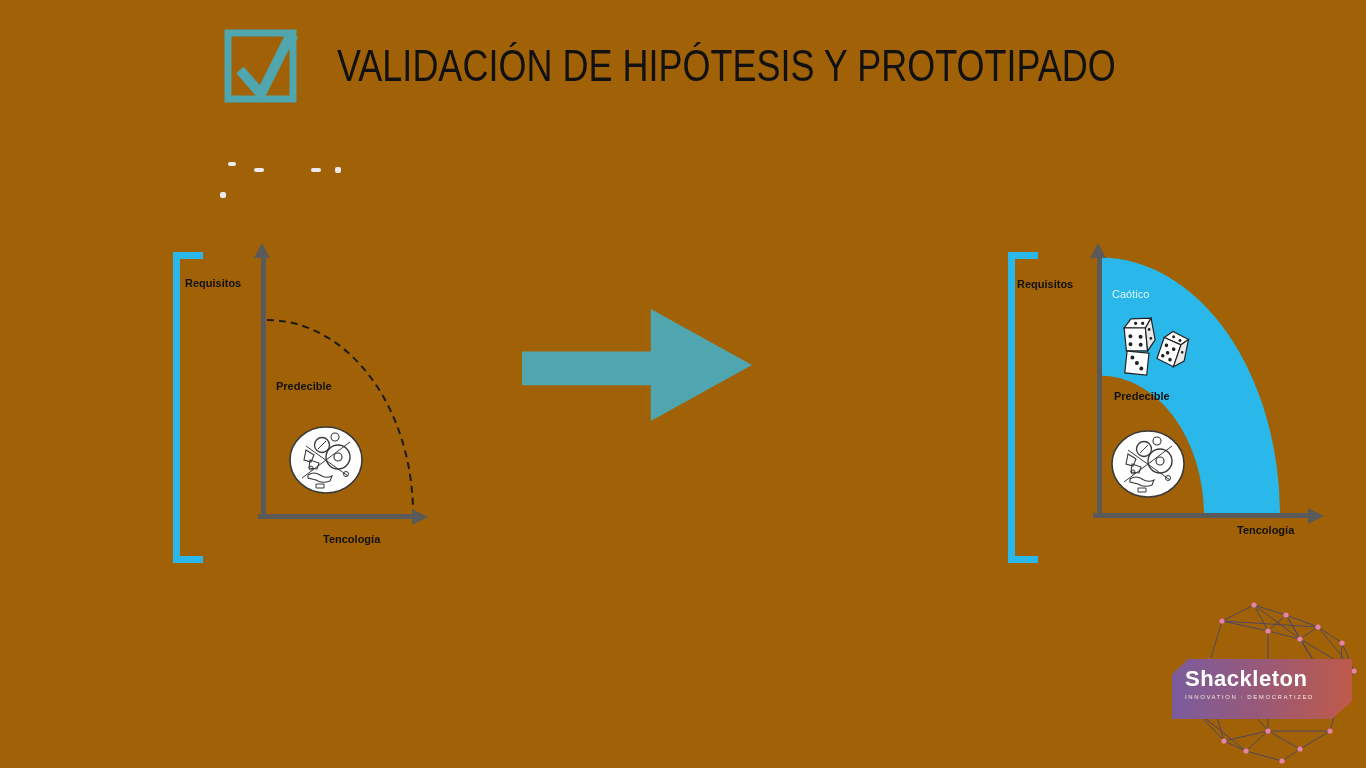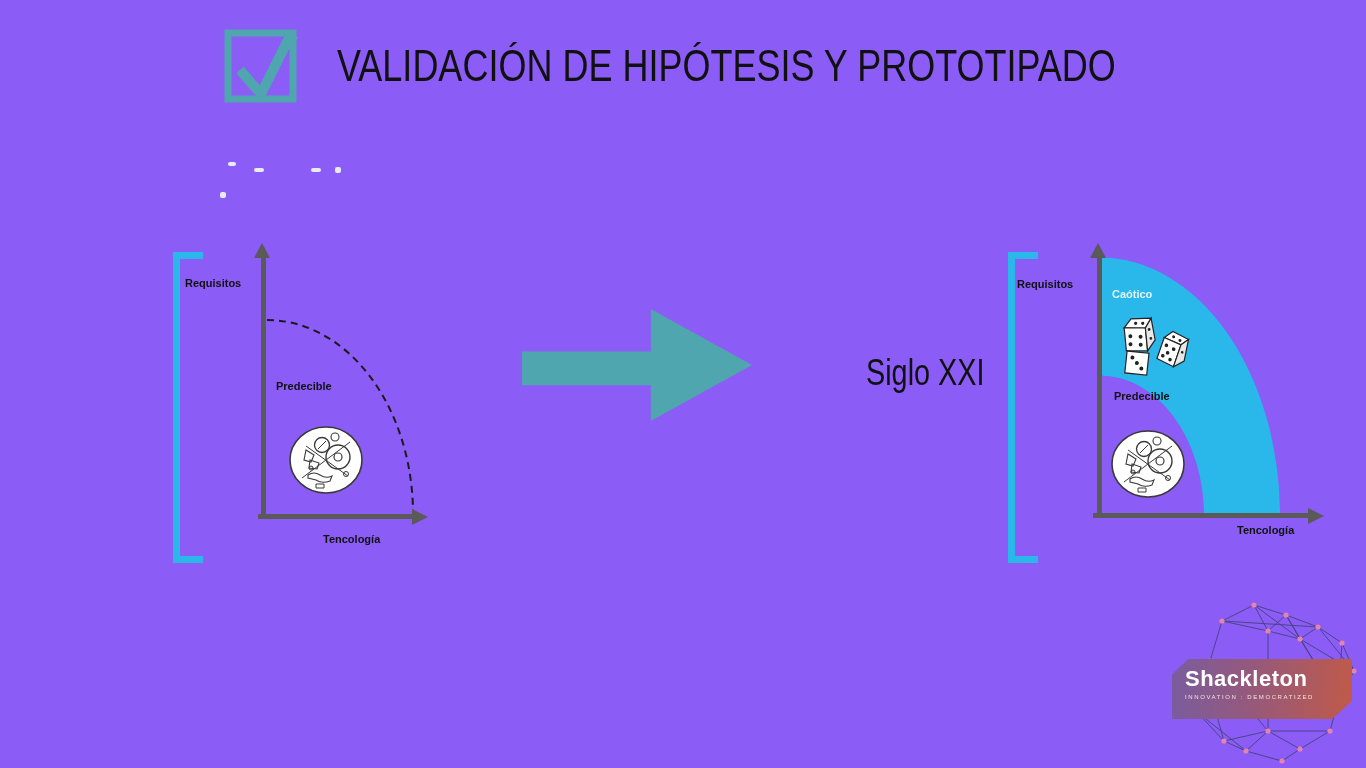--- a/index.html
+++ b/index.html
@@ -1,34 +1,34 @@
 <!DOCTYPE html>
 <html><head>
 <meta charset="utf-8">
 <style>
   html,body{margin:0;padding:0;background:#fff;}
   #stage{
-    position:relative;width:1366px;height:768px;background:#8b5cf6;
+    position:relative;width:1366px;height:768px;background:#a16207;
     overflow:hidden;font-family:"Liberation Sans", sans-serif;color:#111;
   }
   .abs{position:absolute;}
   .condensed{display:inline-block;transform:scaleX(0.8);transform-origin:left top;white-space:nowrap;}
   .era{font-size:36px;color:#111;}
   .axis-label{font-size:11px;font-weight:bold;color:#111;white-space:nowrap;z-index:6;}
   .axis-line{background:#5A5A5A;z-index:4;}
   .tri-up{width:0;height:0;border-left:8px solid transparent;border-right:8px solid transparent;border-bottom:15px solid #5A5A5A;z-index:4;}
   .tri-right{width:0;height:0;border-top:8px solid transparent;border-bottom:8px solid transparent;border-left:16px solid #5A5A5A;z-index:4;}
   .bracket{border-left:7px solid #29B8E9;border-top:7px solid #29B8E9;border-bottom:7px solid #29B8E9;width:23px;height:297px;z-index:3;}
   .artifact{background:#E9EBEE;border-radius:2px;z-index:1;}
   #title-text{font-size:45px;letter-spacing:0px;color:#111;}
   #transition-arrow{
     width:230px;height:112px;background:#4FA6AE;
     clip-path:polygon(0 38%,56% 38%,56% 0,100% 50%,56% 100%,56% 68%,0 68%);
   }
-  #chaos-label{font-size:11px;font-weight:bold;color:#DFF6FD;z-index:5;}
+  #chaos-label{font-size:11px;font-weight:normal;color:#DFF6FD;z-index:5;}
   .zone-label{z-index:5;}
   #logo-banner{
     width:180px;height:60px;z-index:9;
     background:linear-gradient(93deg,#7A5C9E 0%,#96597B 45%,#C05A49 100%);
     clip-path:polygon(9% 0,100% 0,100% 70%,89% 100%,0 100%,0 26%);
     box-sizing:border-box;padding:8px 0 0 13px;
   }
   #brand-name{font-size:22px;font-weight:bold;color:#ffffff;letter-spacing:0.5px;line-height:1.1;}
   #brand-tagline{font-size:6px;letter-spacing:1.6px;color:#F2E3DC;margin-top:3px;white-space:nowrap;}
   svg{display:block;}
@@ -123,23 +123,20 @@
   <div class="abs axis-label zone-label" style="left:276px;top:380px;">Predecible</div>
 
   <svg class="abs" style="left:286px;top:420px;z-index:3;" width="80" height="80">
     <use href="#clockwork"></use>
   </svg>
 
   <div class="abs axis-label" style="left:323px;top:533px;">Tencología</div>
 
   <div id="transition-arrow" class="abs" style="left:522px;top:309px;"></div>
 
-  <div class="abs era" style="left:866px;top:352px;">
-    <span class="condensed">Siglo XXI</span>
-  </div>
   <div class="abs bracket" style="left:1008px;top:252px;"></div>
 
   <div class="abs axis-label" style="left:1017px;top:278px;">Requisitos</div>
 
   <svg class="abs" style="left:1090px;top:248px;z-index:1;" width="250" height="290" viewBox="0 0 250 290">
     <path d="M 10 9.5 A 180 258 0 0 1 190 267.5 L 114 267.5 A 104 140 0 0 0 10 127.5 Z" fill="#29B8E9"></path>
   </svg>
 
   <div class="abs tri-up" style="left:1090px;top:243px;"></div>
   <div class="abs axis-line" style="left:1097px;top:256px;width:5px;height:262px;"></div>

